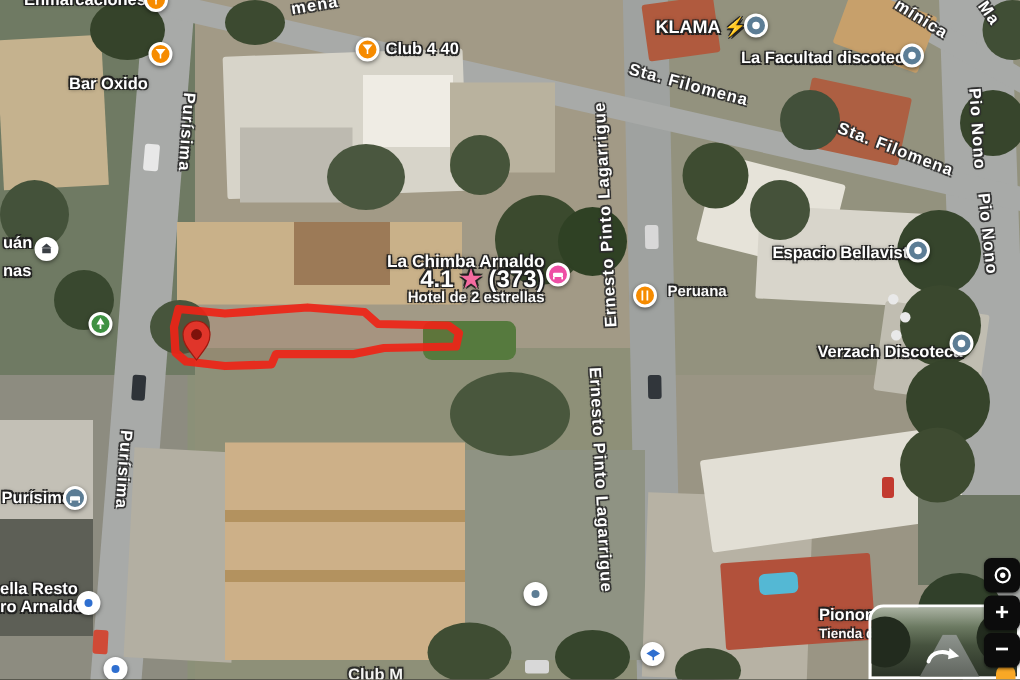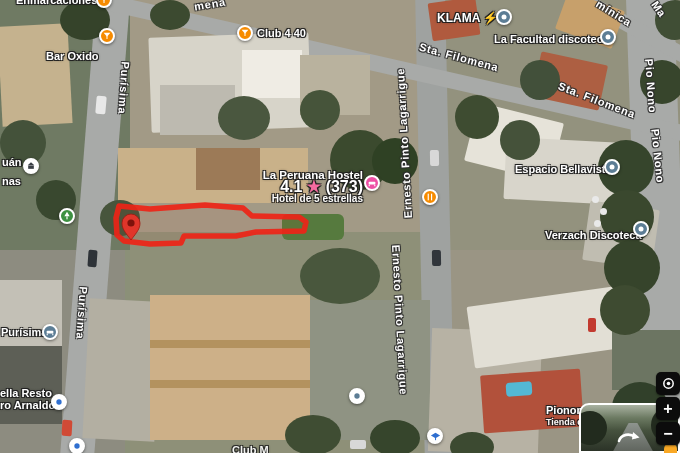--- a/index.html
+++ b/index.html
@@ -174,43 +174,44 @@
   </div>
 
   <div class="poi-label" style="left:494px;top:33px;">La Facultad discoteca</div>
   <div class="pm" style="left:608px;top:37px;background:#5c7d95;">
     <svg width="10" height="10" viewBox="0 0 12 12">
         <circle cx="6" cy="6" r="3" fill="#fff"></circle>
       </svg>
   </div>
 
   <div class="poi-label" style="right:317px;top:169px;text-align:right;">
-    <div style="font-size:11.5px;">La Peruana Hostel</div>
+    <div style="font-size:11.5px;">La Chimba Arnaldo</div>
     <div style="font-size:16px;">
       <span>4.1</span>
       <span style="color:#f46ba0;">★</span>
       <span>(373)</span>
     </div>
-    <div class="poi-sub">Hotel de 5 estrellas</div>
+    <div class="poi-sub">Hotel de 2 estrellas</div>
   </div>
   <div class="pm" style="left:372px;top:183px;background:#ee4fa5;">
     <svg width="10" height="10" viewBox="0 0 12 12">
         <rect x="2" y="4.5" width="8" height="3.4" rx="1" fill="#fff"></rect>
         <rect x="2" y="7.9" width="1.3" height="2" fill="#fff"></rect>
         <rect x="8.7" y="7.9" width="1.3" height="2" fill="#fff"></rect>
       </svg>
   </div>
 
   <div class="pm" style="left:430px;top:197px;background:#f68b00;">
     <svg width="10" height="10" viewBox="0 0 12 12">
         <rect x="3.2" y="2" width="1.4" height="8" fill="#fff"></rect>
         <rect x="7.2" y="2" width="1.4" height="8" fill="#fff"></rect>
       </svg>
   </div>
   <div class="poi-label" style="left:442px;top:189px;">
+    <div class="poi-sub" style="margin-left:3px;">Peruana</div>
   </div>
 
   <div class="poi-label" style="left:515px;top:163px;">Espacio Bellavista</div>
   <div class="pm" style="left:612px;top:167px;background:#5c7d95;">
     <svg width="10" height="10" viewBox="0 0 12 12">
         <circle cx="6" cy="6" r="3" fill="#fff"></circle>
       </svg>
   </div>
 
   <div class="poi-label" style="left:545px;top:229px;">Verzach Discoteca</div>

